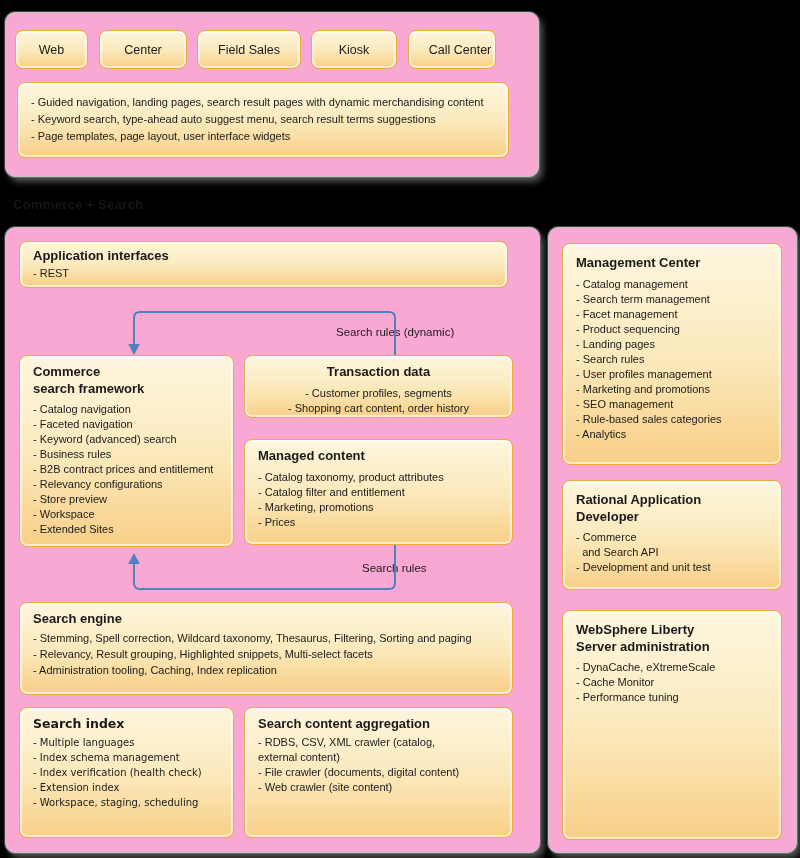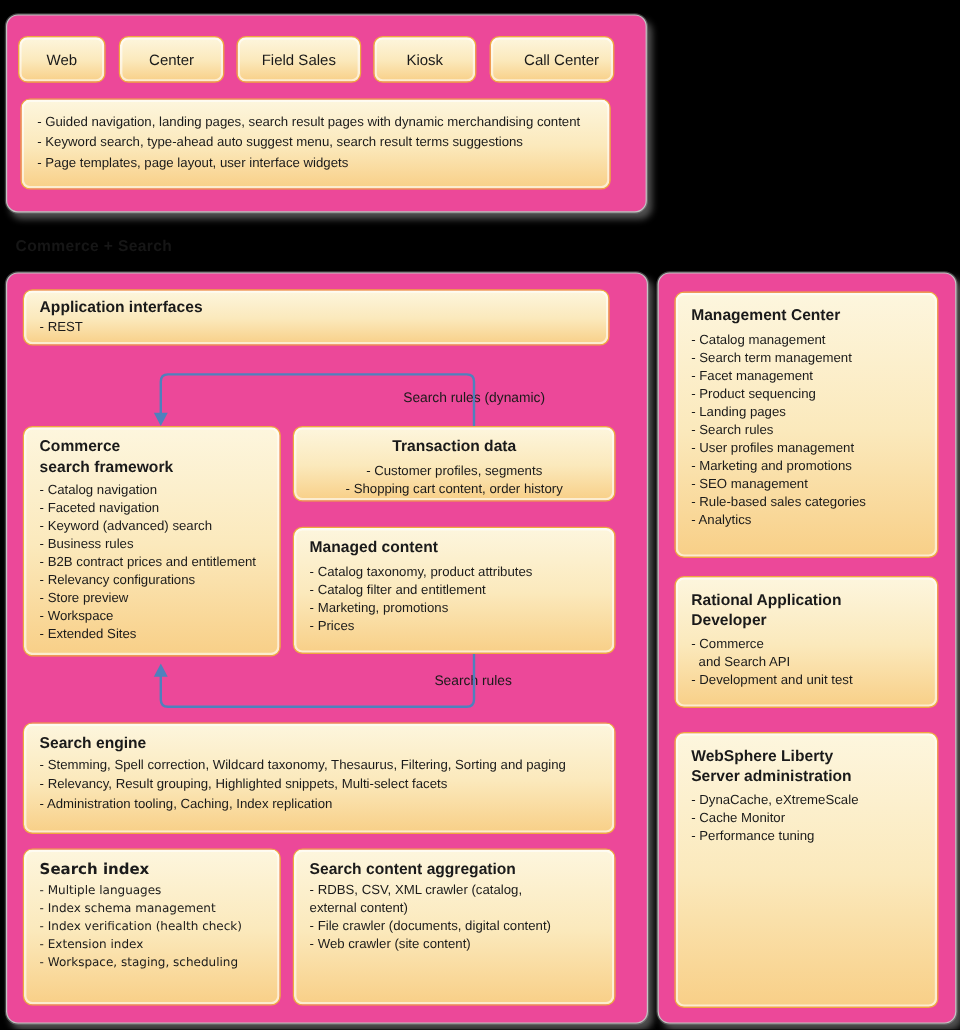--- a/index.html
+++ b/index.html
@@ -4,21 +4,21 @@
 <style>
   html,body{margin:0;padding:0;}
   body{
     width:800px;height:858px;position:relative;
     background:#000;
     font-family:"Liberation Sans",sans-serif;
     color:#1a1a1a;
     overflow:hidden;
   }
   .panel{
-    position:absolute;background:#ec4899;
+    position:absolute;background:#f9a8d4;
     border:1px solid #c4c4c4;border-radius:10px;
     box-shadow:4px 5px 6px rgba(150,150,150,.55), 0 0 0 1px rgba(255,255,255,.25);
   }
   .obox{
     position:absolute;
     border:1px solid #efa93f;border-radius:8px;
     background:linear-gradient(180deg,#fdf6de 0%,#fbe9bc 52%,#f8cf87 100%);
     box-shadow:inset 0 0 0 2px rgba(255,255,255,.6);
     box-sizing:border-box;
     padding:8px 13px 0 13px;
@@ -48,21 +48,21 @@
     position:absolute;left:13px;top:197px;
     font-size:13px;font-weight:bold;color:#161616;letter-spacing:.3px;
   }
   svg.arrows{position:absolute;left:0;top:0;pointer-events:none;}
   
   #panel-top{left:5px;top:12px;width:532px;height:163px;}
   #chan-0{left:9px;top:17px;width:73px;height:39px;}
   #chan-1{left:93px;top:17px;width:88px;height:39px;}
   #chan-2{left:191px;top:17px;width:104px;height:39px;}
   #chan-3{left:305px;top:17px;width:86px;height:39px;}
-  #chan-4{left:402px;top:17px;width:104px;height:39px;padding-left:16px;}
+  #chan-4{left:402px;top:17px;width:88px;height:39px;padding-left:16px;}
   #features{left:11px;top:69px;width:492px;height:76px;}
   
   #panel-main{left:5px;top:227px;width:533px;height:624px;}
   #box-app{left:13px;top:13px;width:489px;height:47px;padding-top:6px;}
   #box-commerce{left:13px;top:127px;width:215px;height:192px;}
   #box-transaction{left:238px;top:127px;width:269px;height:63px;text-align:center;}
   #box-managed{left:238px;top:211px;width:269px;height:106px;}
   #box-engine{left:13px;top:374px;width:494px;height:93px;}
   #box-index{left:13px;top:479px;width:215px;height:131px;}
   #box-agg{left:238px;top:479px;width:269px;height:131px;}

